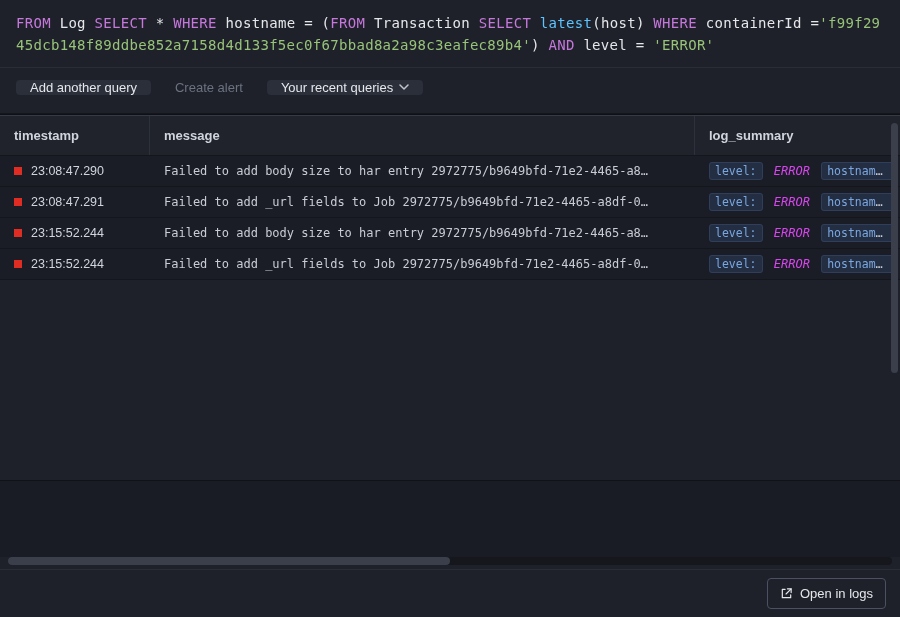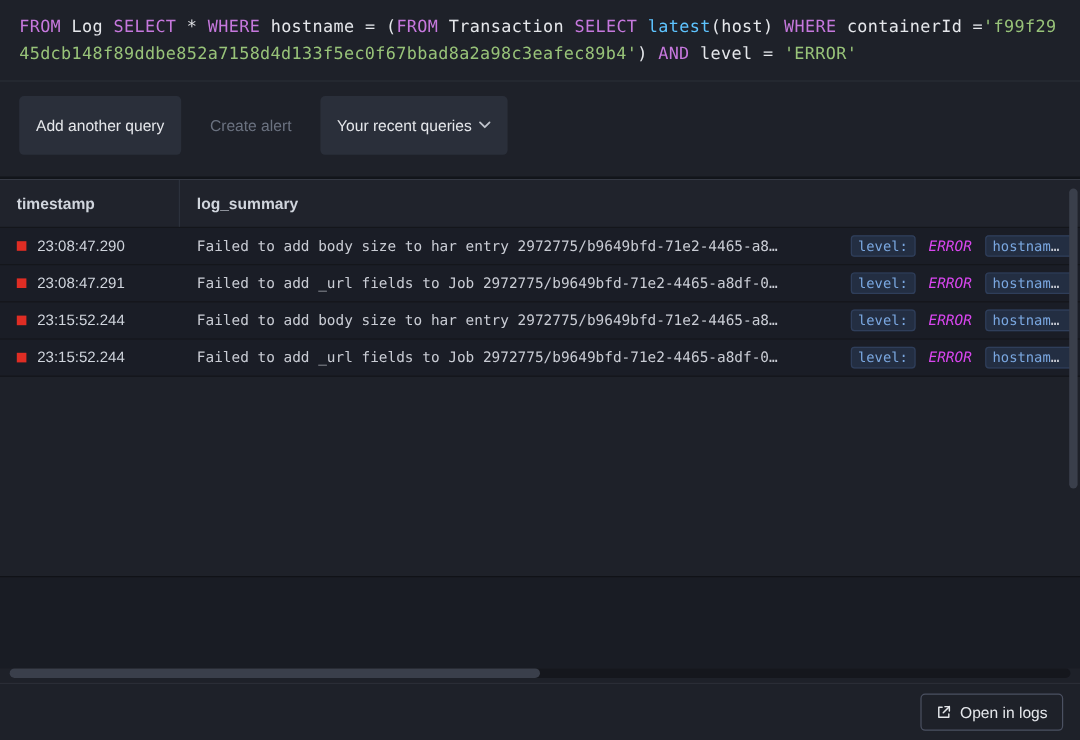--- a/index.html
+++ b/index.html
@@ -36,21 +36,21 @@
       display: flex;
       gap: 10px;
       padding: 12px 16px 18px;
       border-bottom: 1px solid #14161b;
     }
     .btn {
       background: #2a2f3a;
       color: #e5e7eb;
       border: none;
       border-radius: 4px;
-      padding: 17px 14px;
+      padding: 0 14px;
       font-size: 13px;
       cursor: pointer;
       display: inline-flex;
       align-items: center;
       gap: 6px;
       justify-content: center;
     }
     .btn.disabled {
       color: #6b7280;
       cursor: default;
@@ -226,20 +226,21 @@
       <svg width="10" height="10" viewBox="0 0 10 10" fill="none">
           <path d="M1 3 L5 7 L9 3" stroke="#c0c4cc" stroke-width="1.5" stroke-linecap="round" stroke-linejoin="round"></path>
         </svg>
     </span>
   </button>
 </div>
 
 <div class="table-wrap">
   <div class="table-header">
     <div class="th">timestamp</div>
+    <div class="th">message</div>
     <div class="th">log_summary</div>
   </div>
   <div class="rows" id="rows">
       <div class="row">
         <div class="cell">
           <div class="ts-wrap">
             <span class="sev"></span>
             <span>23:08:47.290</span>
           </div>
         </div>

